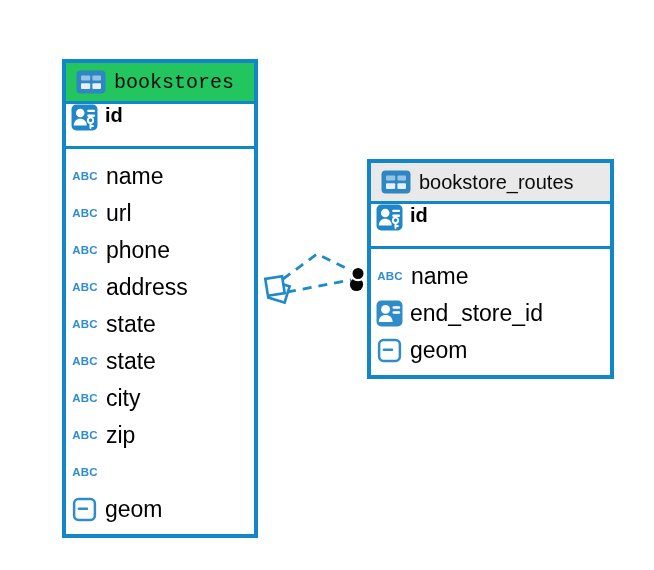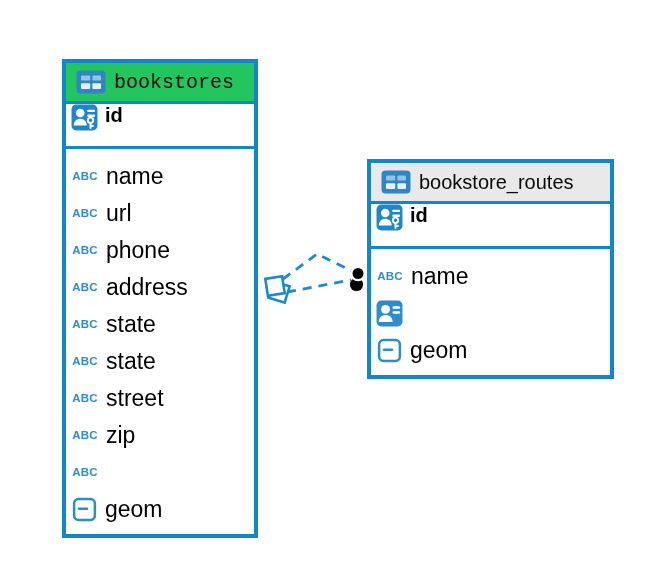--- a/index.html
+++ b/index.html
@@ -138,21 +138,21 @@
       <div class="frow">
         <span class="abc">ABC</span>
         <span class="fname">state</span>
       </div>
       <div class="frow">
         <span class="abc">ABC</span>
         <span class="fname">state</span>
       </div>
       <div class="frow">
         <span class="abc">ABC</span>
-        <span class="fname">street</span>
+        <span class="fname">city</span>
       </div>
       <div class="frow">
         <span class="abc">ABC</span>
         <span class="fname">zip</span>
       </div>
       <div class="frow">
         <span class="abc">ABC</span>
       </div>
       <div class="frow">
         <svg class="fi-geom">
@@ -178,20 +178,21 @@
     </div>
     <div class="fields">
       <div class="frow">
         <span class="abc">ABC</span>
         <span class="fname">name</span>
       </div>
       <div class="frow">
         <svg class="fi">
             <use href="#sym-person"></use>
           </svg>
+        <span class="fname">end_store_id</span>
       </div>
       <div class="frow">
         <svg class="fi-geom">
             <use href="#sym-geom"></use>
           </svg>
         <span class="fname">geom</span>
       </div>
     </div>
   </div>
 

